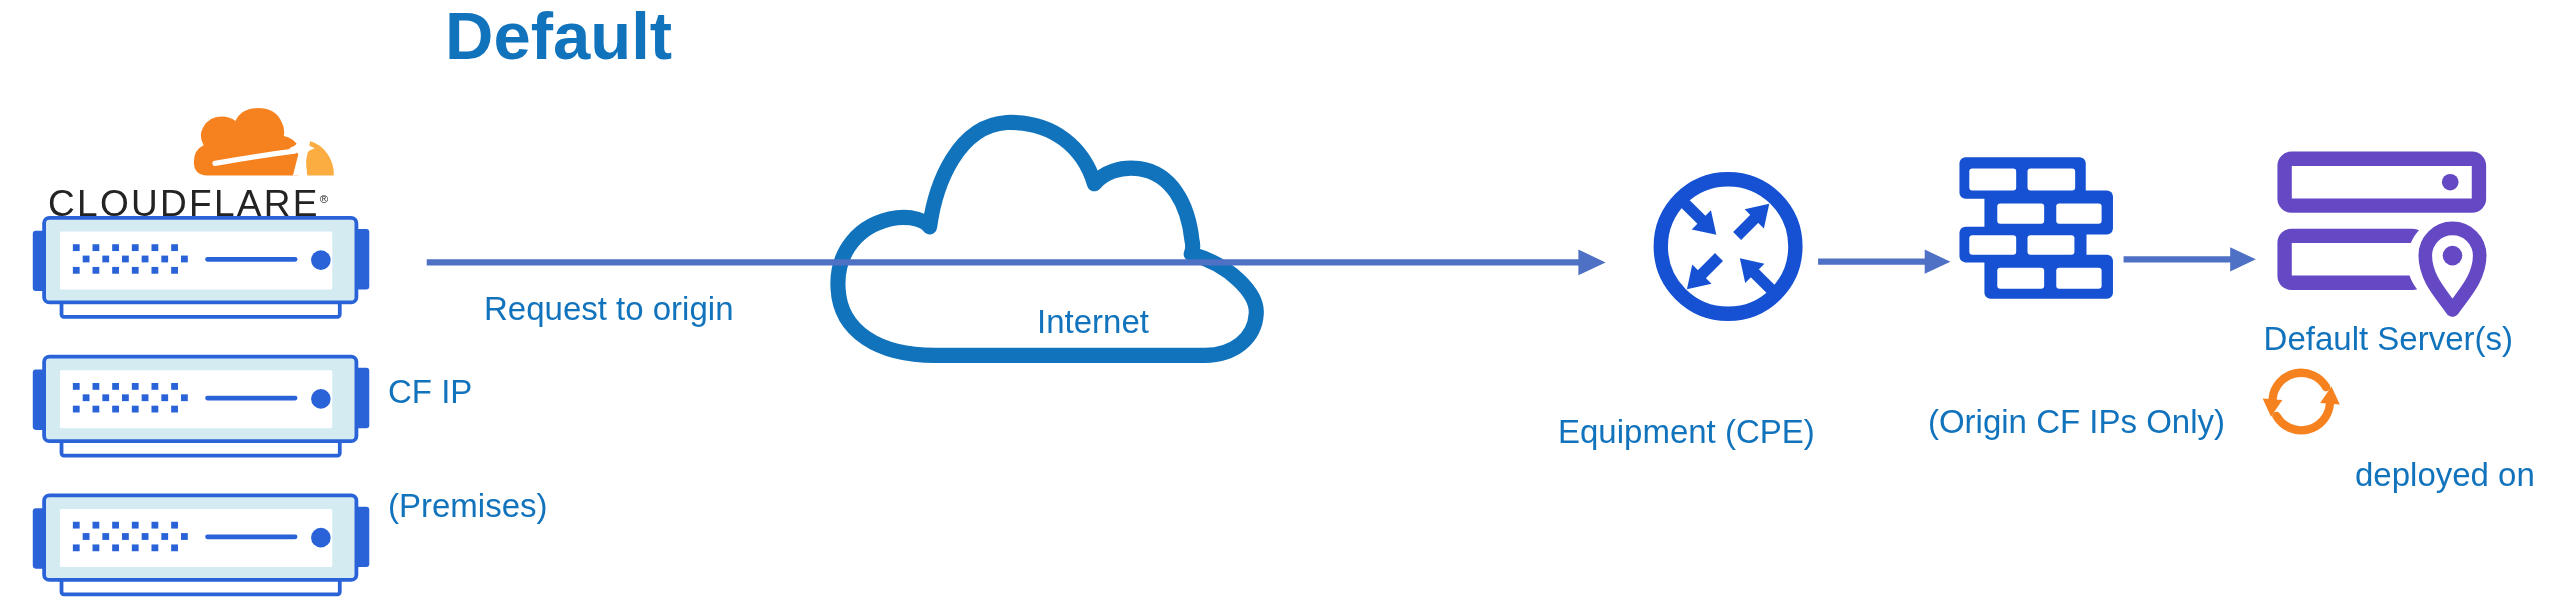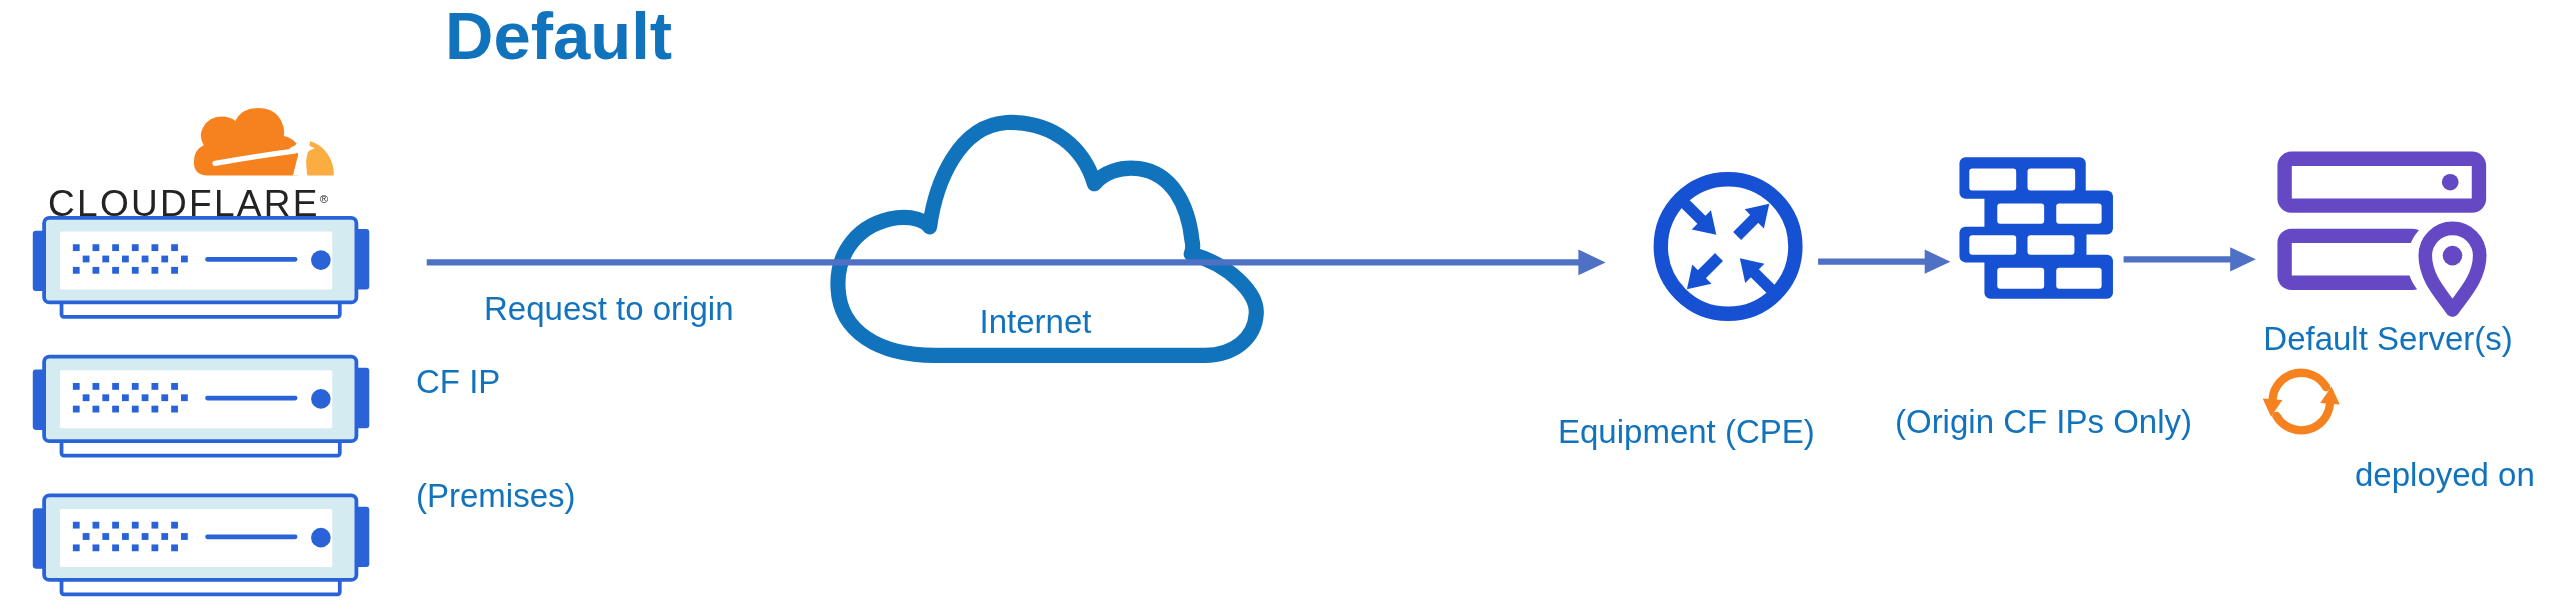--- a/index.html
+++ b/index.html
@@ -12,21 +12,21 @@
   }
   .stage svg.art{position:absolute;left:0;top:0;}
 
   
   .t{
     position:absolute;
     color:var(--label-blue,#1273BD);
     font-size:33px;line-height:1.16;
     white-space:pre;
   }
-  .t.center{text-align:center;}
+  .t.center{text-align:right;}
   .title{
     font-size:67px;font-weight:700;line-height:1;
   }
   .wordmark{
     color:var(--wordmark-ink,#232323);
     font-weight:400;font-size:37px;letter-spacing:2.3px;line-height:1;
     white-space:nowrap;
   }
   .wordmark .reg{font-size:11.4px;vertical-align:super;letter-spacing:0;}
 
@@ -200,21 +200,21 @@
   </svg>
 
   <div class="t title" style="left:445px;top:1.5px;">Default</div>
 
   <div class="t wordmark" style="left:48px;top:185px;"><span>CLOUDFLARE</span><span class="reg">®</span></div>
 
   <div class="t" style="left:471px;top:213px;margin-left:13px;">
     <div>Request to origin</div>
   </div>
 
-  <div class="t" style="left:388px;top:286px;margin-left:28px;">
+  <div class="t" style="left:388px;top:296px;">
     <div>CF IP</div>
     <div>(Premises)</div>
   </div>
 
   <div class="t center" style="left:922px;top:303px;width:227px;">Internet</div>
 
   <div class="t" style="left:1558px;top:336px;">
     <div>Equipment (CPE)</div>
   </div>
 

